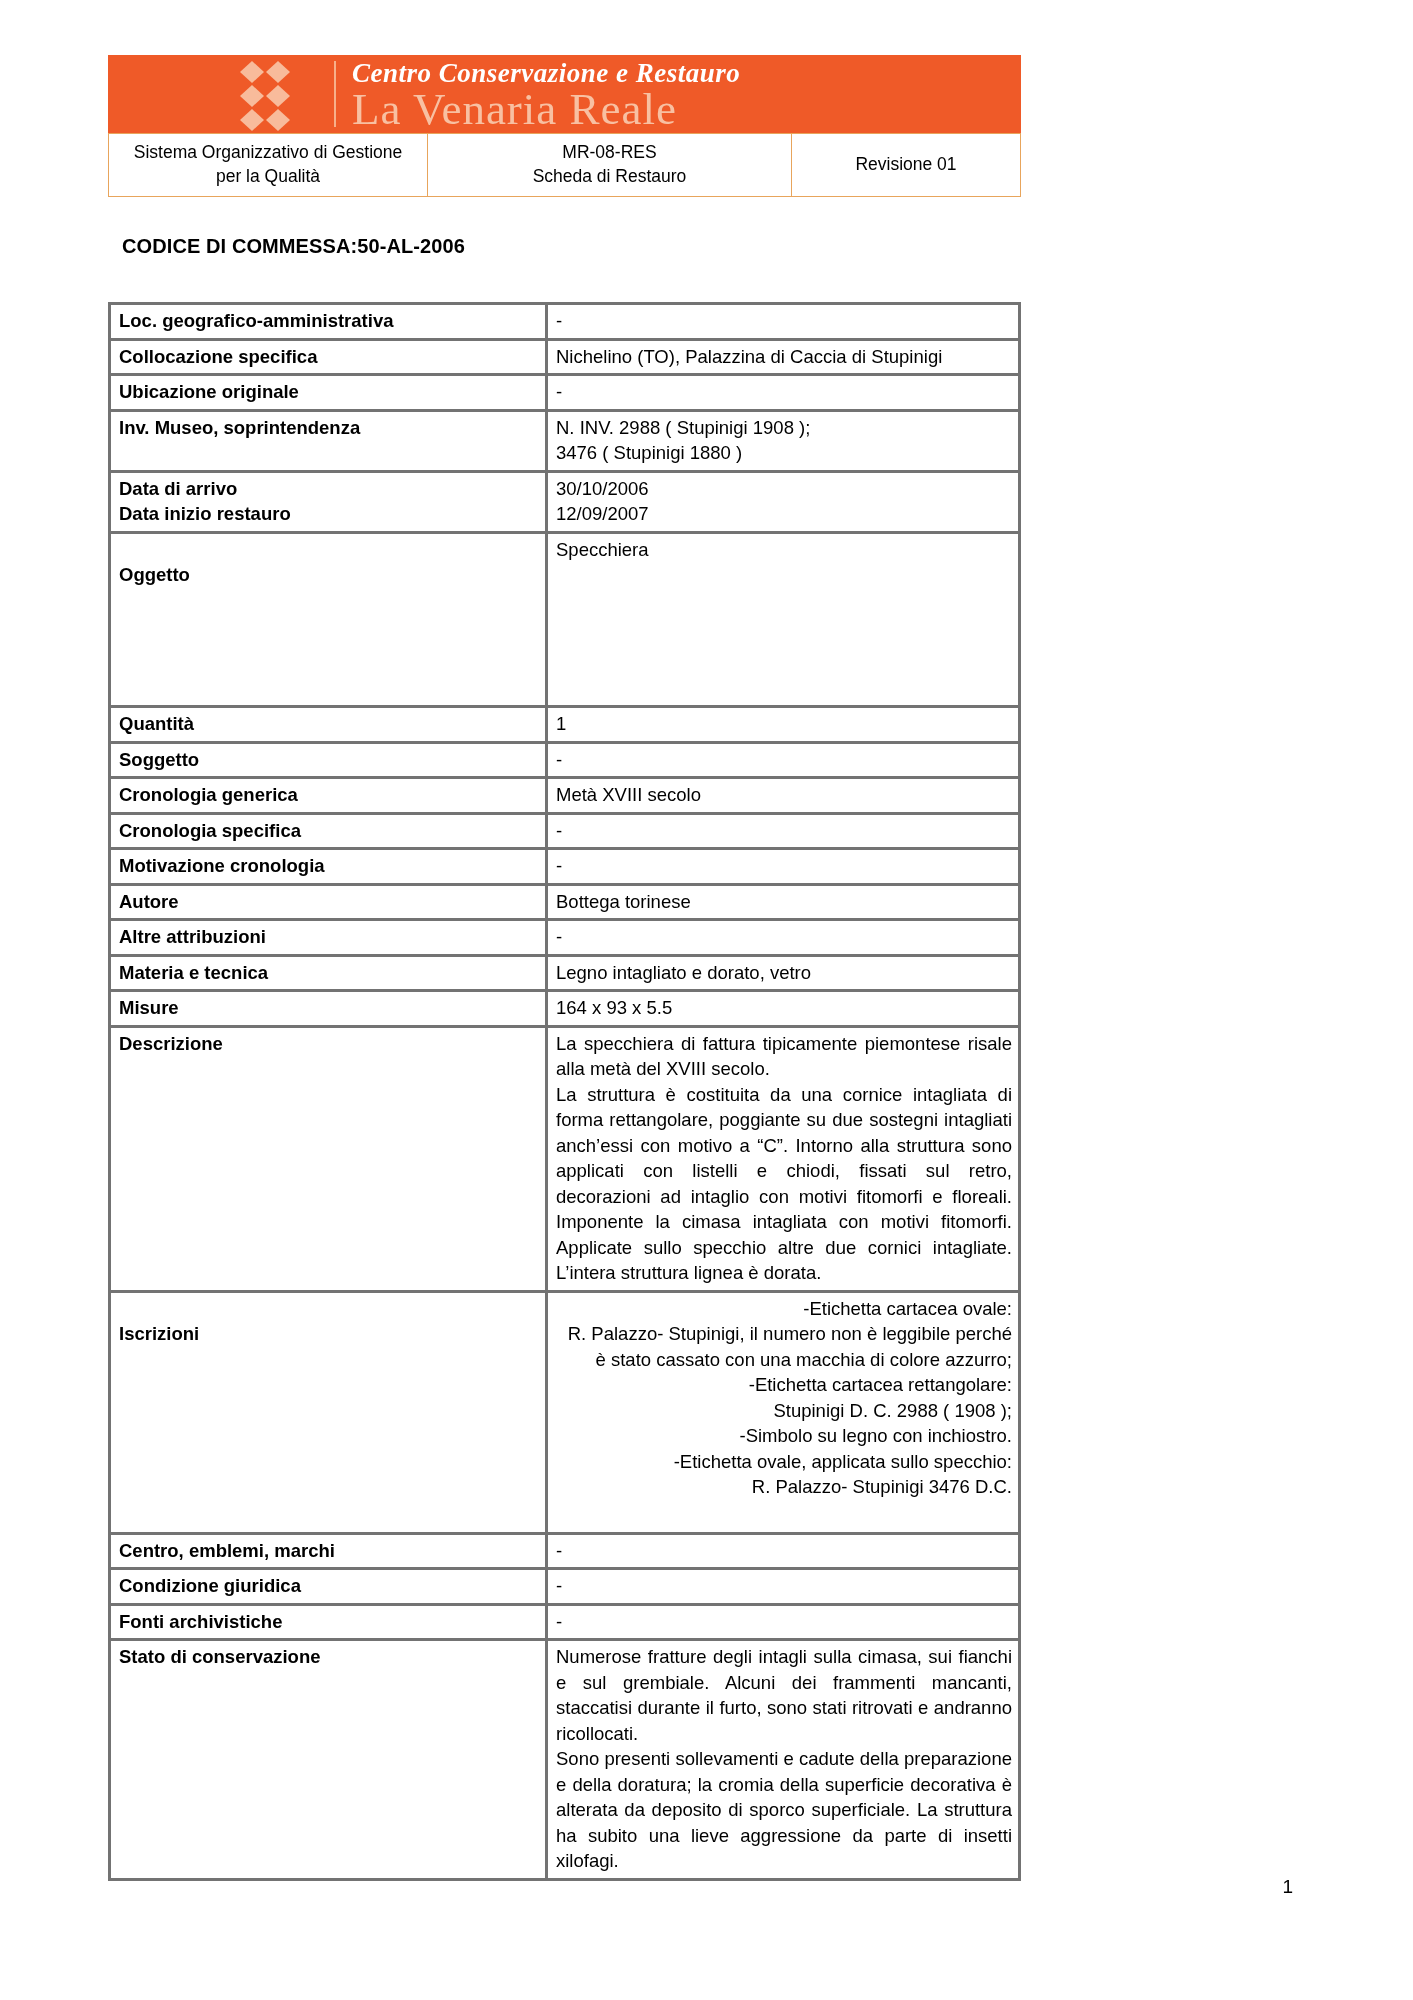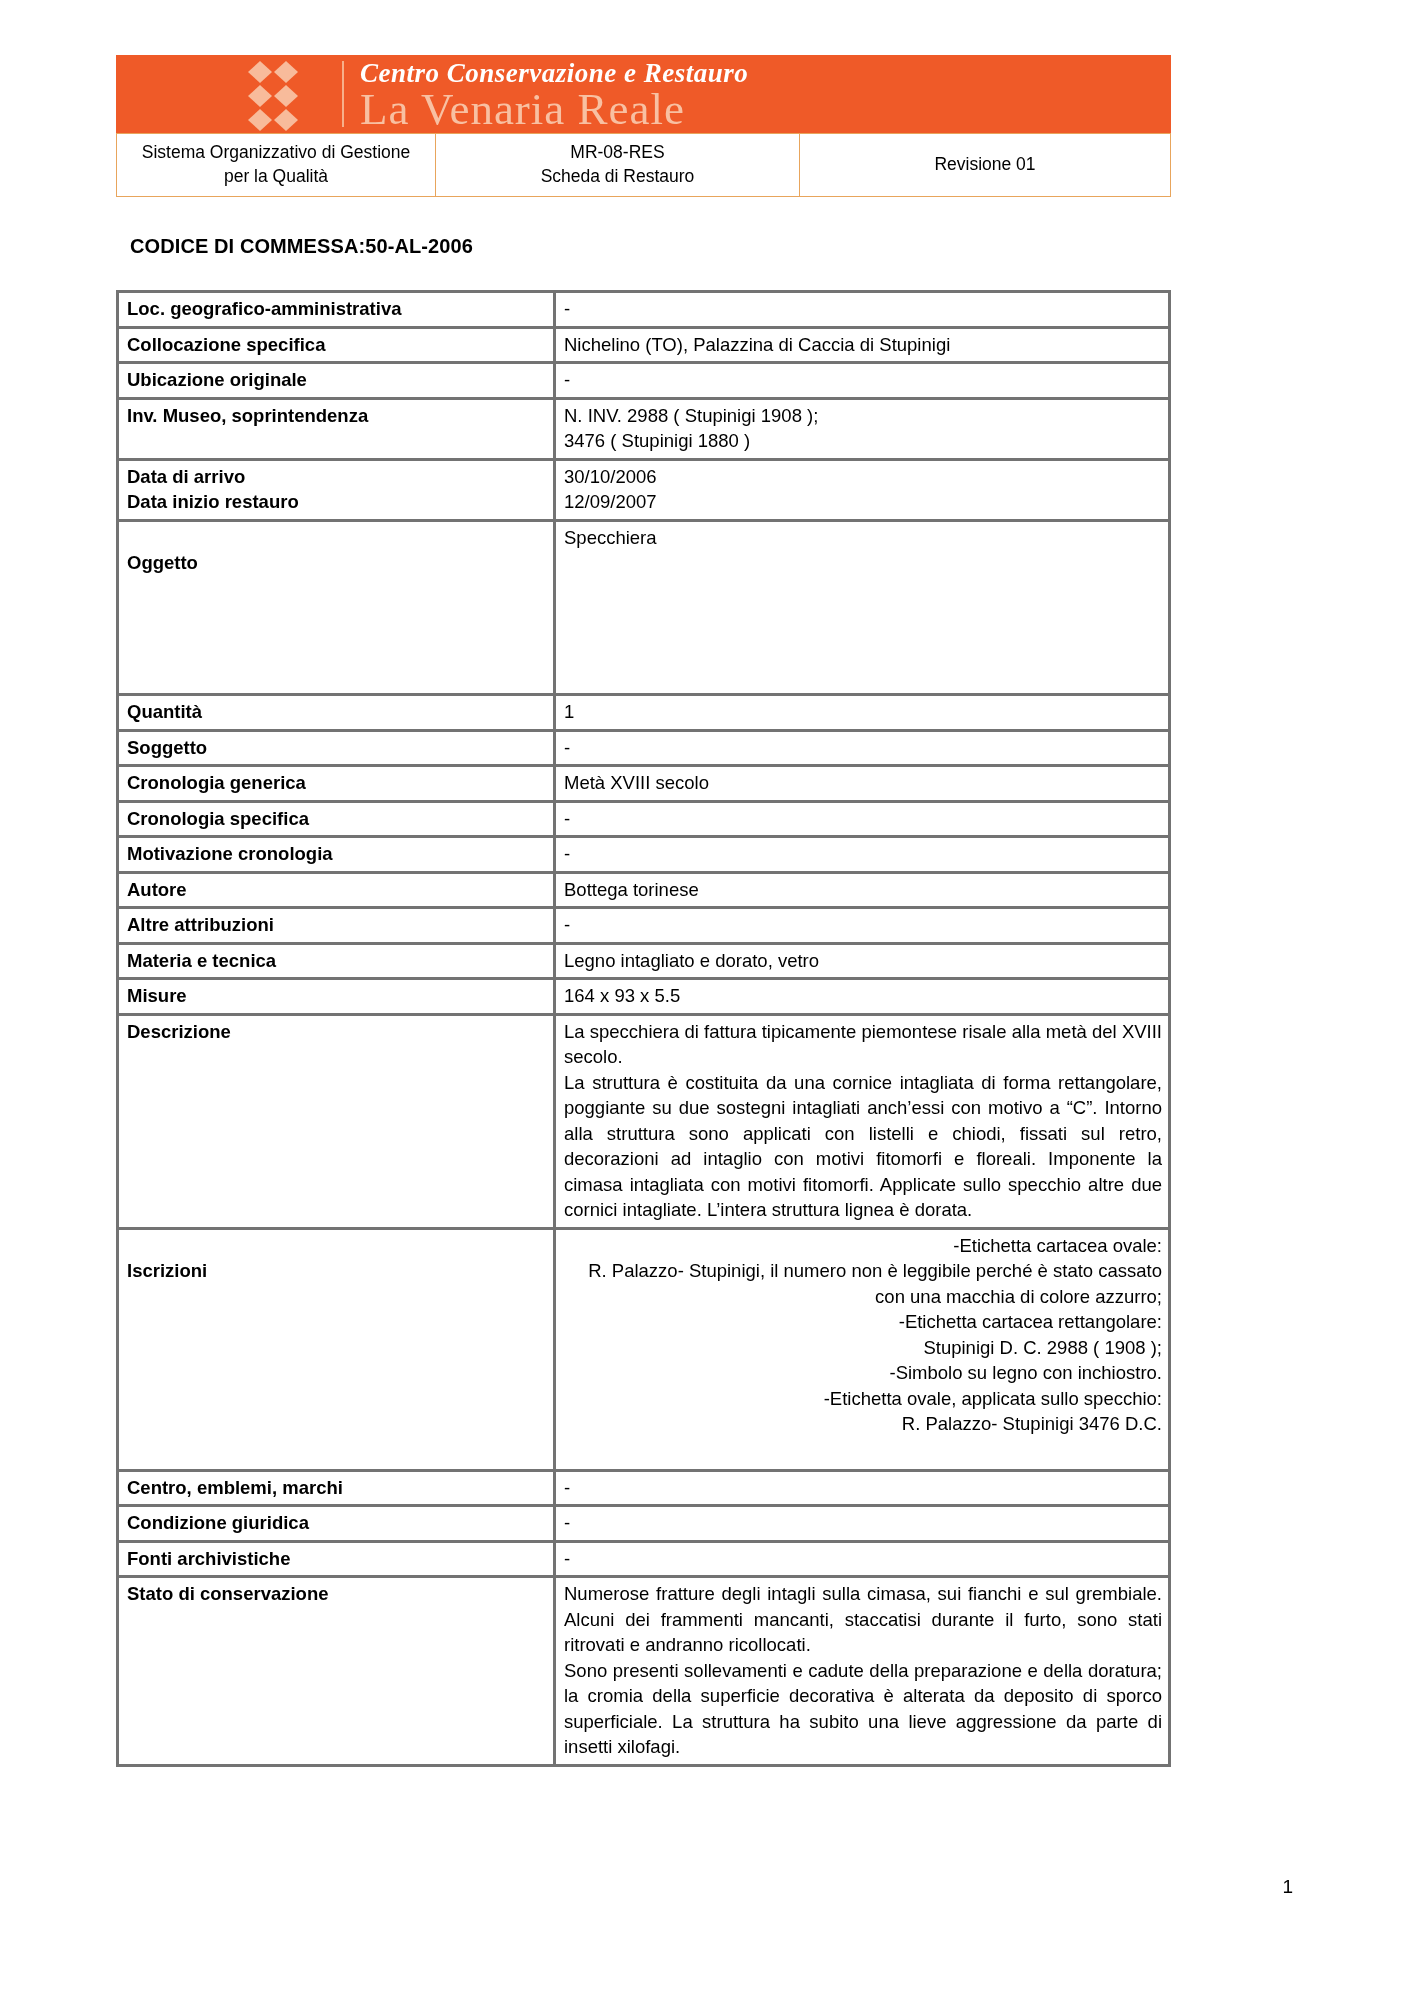--- a/index.html
+++ b/index.html
@@ -15,23 +15,23 @@
     position: relative;
     width: 1413px;
     height: 2000px;
     margin: 0 auto;
     background: #ffffff;
     box-sizing: border-box;
     overflow: hidden;
   }
   .content {
     position: absolute;
-    left: 116px;
+    left: 108px;
     top: 55px;
-    width: 1055px;
+    width: 913px;
     border-radius: 23px;
   }
 
   
   .banner {
     position: relative;
     height: 78px;
     background: #ef5a28;
     overflow: hidden;
   }
@@ -88,21 +88,21 @@
     font-size: 17.5px;
     line-height: 24px;
     padding: 6px 4px 8px 4px;
     height: 48px;
   }
 
   
   .commessa {
     font-size: 20px;
     font-weight: bold;
-    margin: 38px 0 32px 14px;
+    margin: 38px 0 44px 14px;
     letter-spacing: 0.1px;
   }
 
   
   table.main {
     border-collapse: collapse;
     width: 100%;
     table-layout: fixed;
   }
   table.main td {

